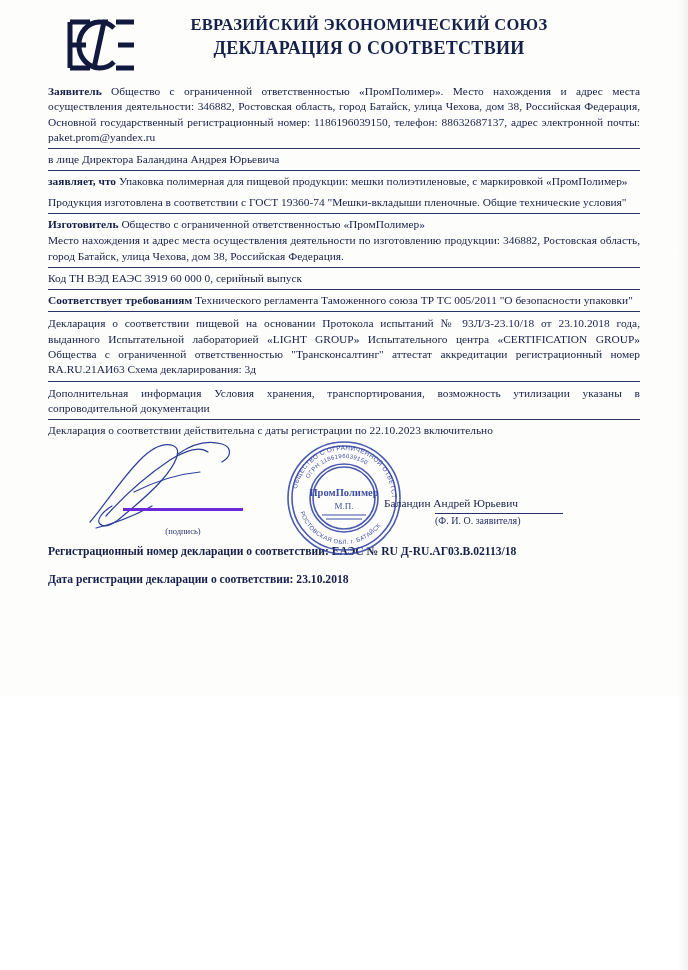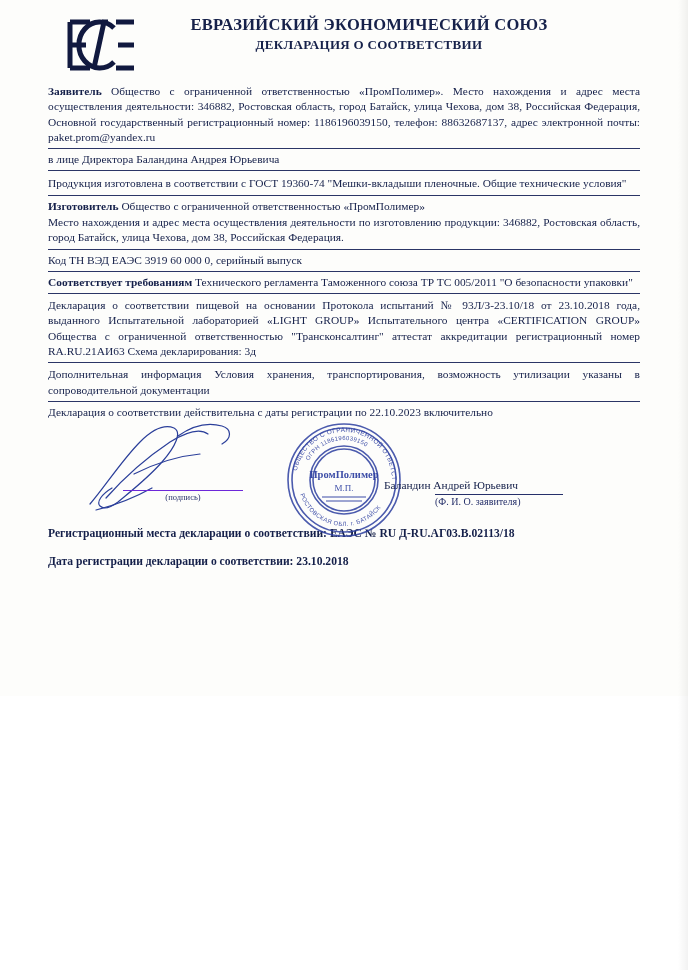--- a/index.html
+++ b/index.html
@@ -43,21 +43,21 @@
     padding-right: 40px;
   }
   .title-main {
     font-size: 16.5px;
     font-weight: bold;
     letter-spacing: 0.3px;
     color: #16214a;
     line-height: 1.35;
   }
   .title-sub {
-    font-size: 13px;
+    font-size: 18px;
     font-weight: bold;
     letter-spacing: 0.3px;
     color: #16214a;
     line-height: 1.35;
   }
   
   .content {
     padding: 6px 48px 0 48px;
     font-size: 11.4px;
     line-height: 1.34;
@@ -85,24 +85,24 @@
   .sig-left {
     position: absolute;
     left: 20px;
     top: 4px;
     width: 230px;
     text-align: center;
   }
   .sig-caption {
     font-size: 8.5px;
     color: #26306a;
-    border-top: 1px solid #6d28d9;
+    border-top: 3px solid #6d28d9;
     width: 120px;
     margin: 62px auto 16px auto;
-    padding-top: 1px;
+    padding-top: 15px;
   }
   .sig-right {
     position: absolute;
     right: 26px;
     top: 54px;
     width: 230px;
     text-align: left;
   }
   .sig-name {
     font-size: 11.4px;
@@ -193,20 +193,24 @@
 
     <div class="rule"></div>
 
     <div class="block">
       <p class="para">в лице Директора Баландина Андрея Юрьевича</p>
     </div>
 
     <div class="rule"></div>
 
     <div class="block">
+      <p class="para">
+        <span class="b">заявляет, что</span>
+        <span>Упаковка полимерная для пищевой продукции: мешки полиэтиленовые, с маркировкой «ПромПолимер»</span>
+      </p>
       <p class="para para-sp">Продукция изготовлена в соответствии с ГОСТ 19360-74 "Мешки-вкладыши пленочные. Общие технические условия"</p>
     </div>
 
     <div class="rule"></div>
 
     <div class="block">
       <p class="para">
         <span class="b">Изготовитель</span>
         <span>Общество с ограниченной ответственностью «ПромПолимер»</span>
       </p>
@@ -303,21 +307,21 @@
         <div class="sig-caption">(подпись)</div>
       </div>
 
       <div class="sig-right">
         <div class="sig-name">Баландин Андрей Юрьевич</div>
         <div class="sig-sub">(Ф. И. О. заявителя)</div>
       </div>
     </div>
 
     <div class="footer-line">
-      <span>Регистрационный места декларации о соответствии:</span>
+      <span>Регистрационный номер декларации о соответствии:</span>
       <span>ЕАЭС № RU Д-RU.АГ03.В.02113/18</span>
     </div>
 
     <div class="footer-line2">
       <span>Дата регистрации декларации о соответствии:</span>
       <span>23.10.2018</span>
     </div>
 
   </div>
 

